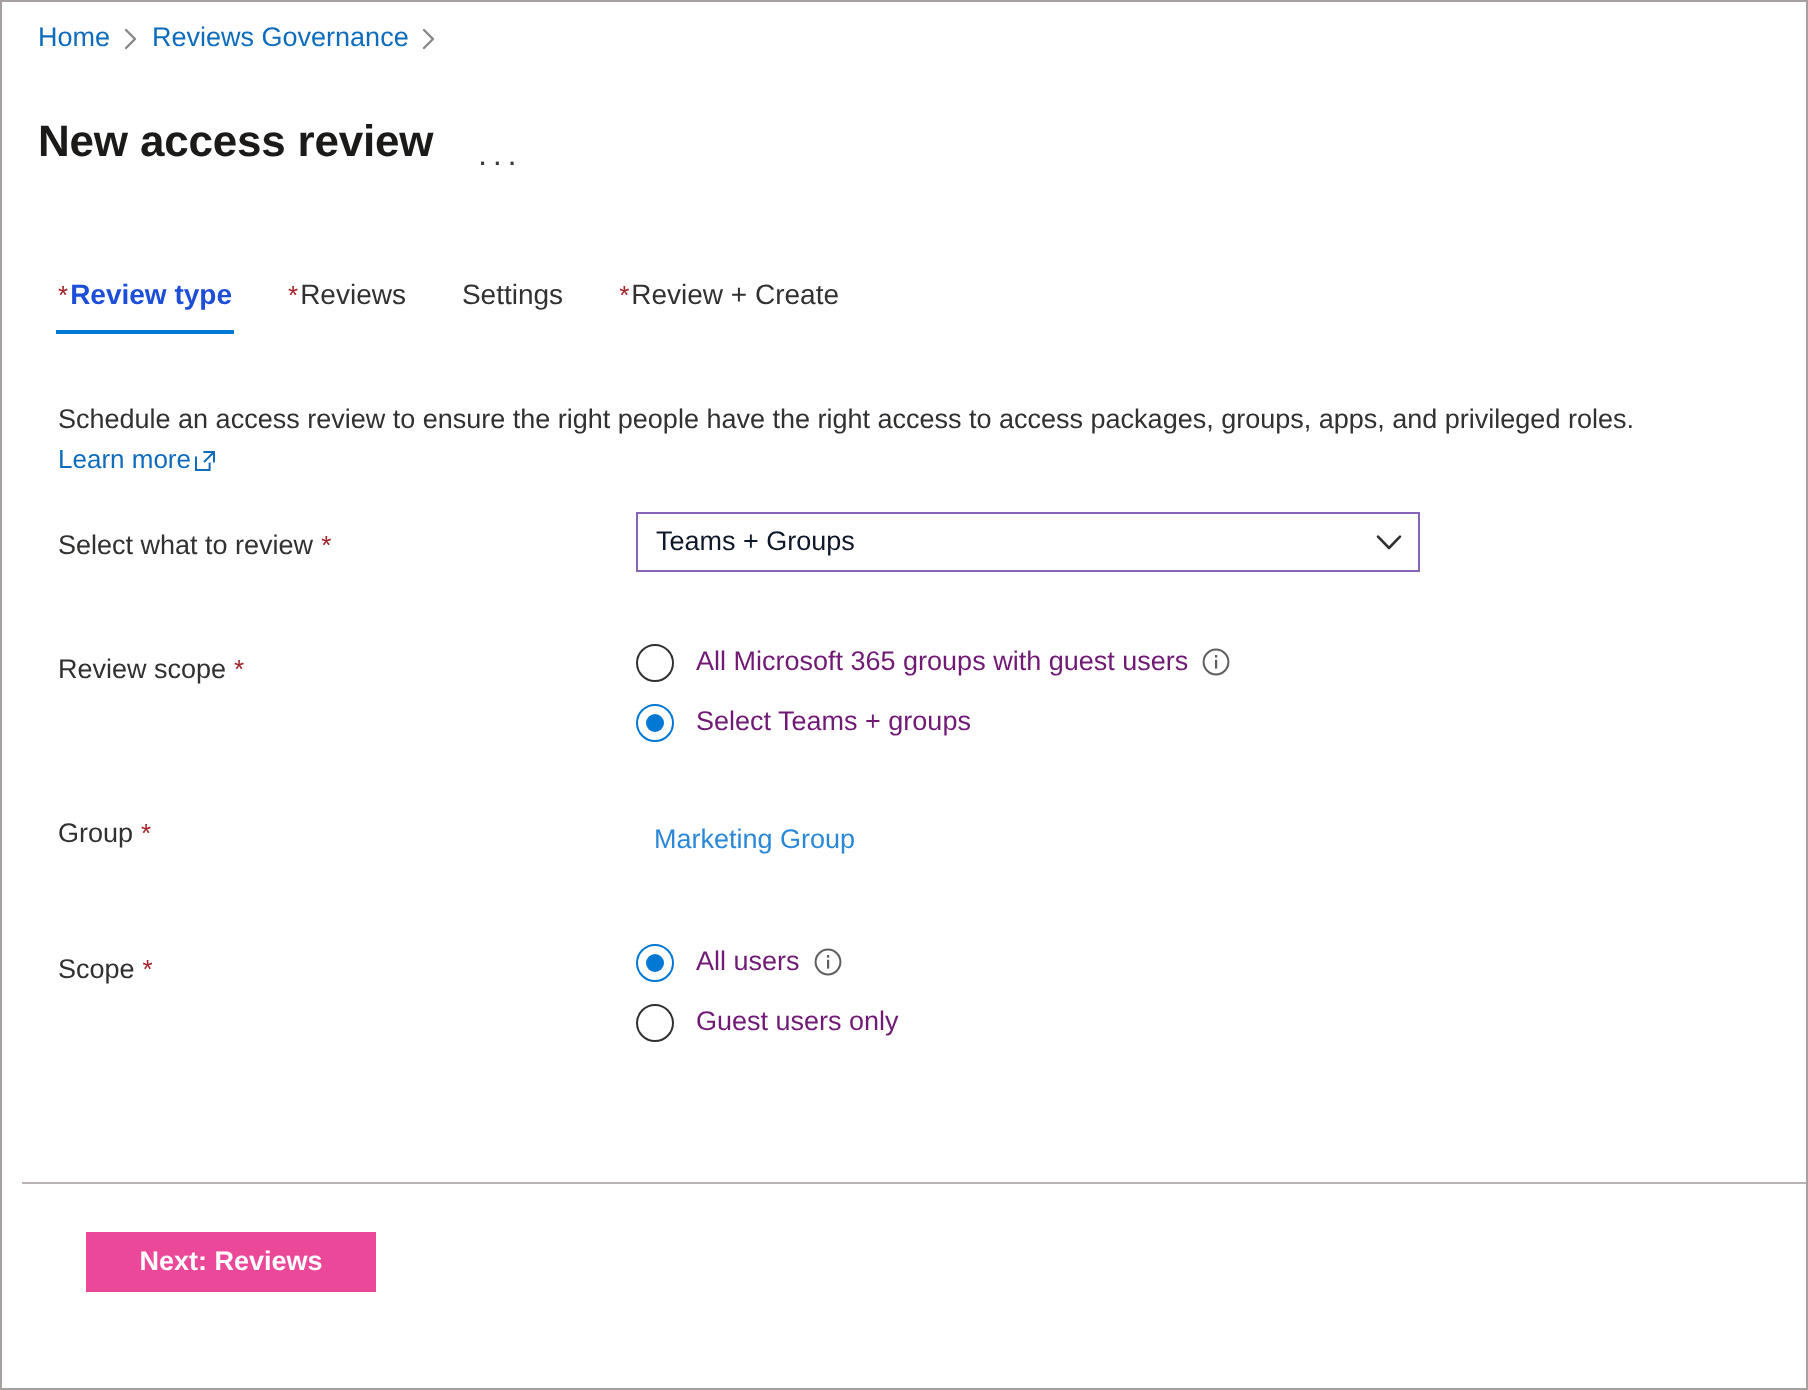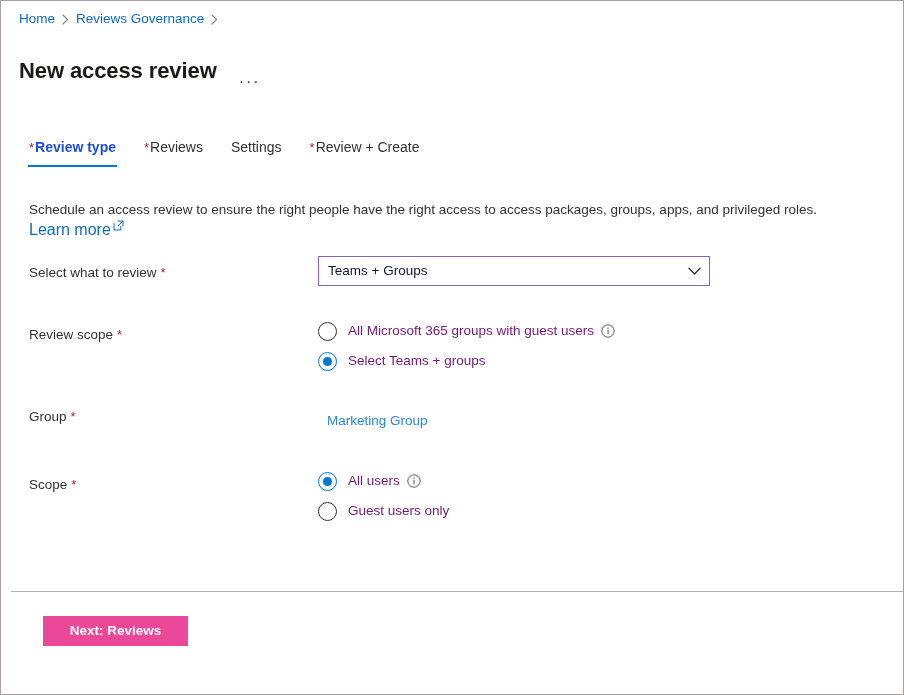--- a/index.html
+++ b/index.html
@@ -118,24 +118,24 @@
     left: 28px;
     top: 182px;
     width: 856px;
     font-size: 13.5px;
     line-height: 20px;
     color: #323130;
     margin-top: 17px;
   }
   .learn-more {
     display: inline-flex;
-    align-items: flex-start;
+    align-items: center;
     color: #0f6cbd;
     text-decoration: none;
-    font-size: 16px;
+    font-size: 13px;
     cursor: pointer;
   }
   .ext-icon {
     display: inline-block;
     margin-left: 2px;
     width: 11px;
     height: 11px;
   }
   .ext-icon svg { display: block; }
 

